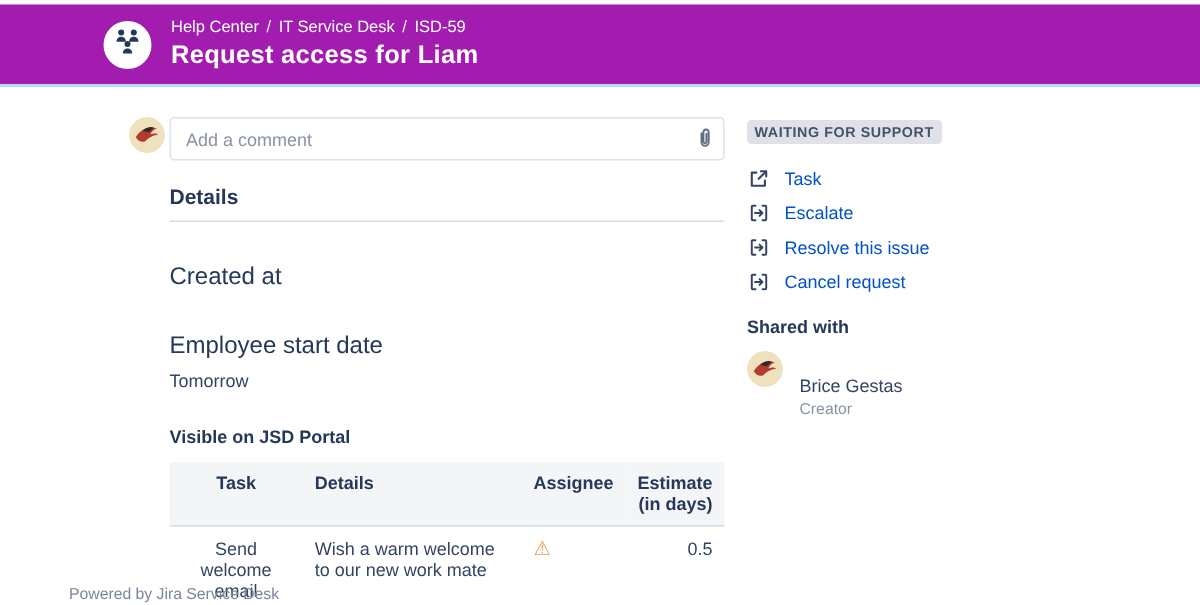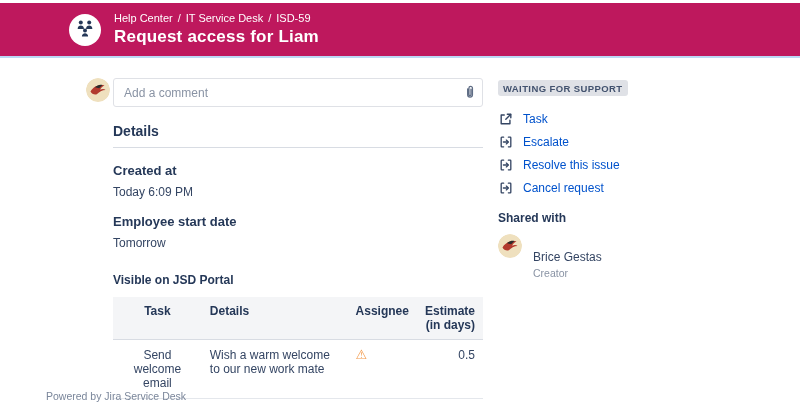--- a/index.html
+++ b/index.html
@@ -9,21 +9,21 @@
     background: #fff;
     color: #172B4D;
     position: relative;
     overflow: hidden;
   }
 
   
   .topbar {
     margin-top: 3px;
     height: 55px;
-    background: #be185d;
+    background: #a21caf;
     border-bottom: 2px solid #BBD8F4;
     display: flex;
     align-items: center;
     padding-left: 69px;
   }
   .topbar-avatar {
     width: 32px; height: 32px;
     border-radius: 50%;
     background: #fff;
     display: flex; align-items: center; justify-content: center;
@@ -53,21 +53,21 @@
     padding: 0 28px 0 10px; outline: none;
   }
   .comment-input::placeholder { color: #8993A4; }
   .clip { position: absolute; right: 8px; top: 7px; cursor: pointer; }
 
   .details-wrap { margin: 16px 0 0 27px; width: 370px; }
   .details-heading {
     font-size: 14px; font-weight: 700; color: #253858;
     padding-bottom: 8px; border-bottom: 1px solid #D8DCE3;
   }
-  .field-label { font-size: 13px; font-weight: 700; color: #253858; margin-top: 15px; }
+  .field-label { font-size: 16px; font-weight: 400; color: #253858; margin-top: 28px; }
   .field-value { font-size: 12px; color: #344563; margin-top: 7px; }
   .portal-label { font-size: 12px; font-weight: 700; color: #253858; margin-top: 23px; margin-bottom: 10px; }
 
   
   table.tasks { width: 370px; border-collapse: collapse; font-size: 12px; }
   .tasks th {
     background: #F4F5F7; text-align: left; vertical-align: top;
     font-weight: 700; color: #253858;
     padding: 7px 8px; border-bottom: 1px solid #D8DCE3;
   }
@@ -150,21 +150,20 @@
             <path d="M4 4v6.5a2.6 2.6 0 0 0 5.2 0V3.2a1.9 1.9 0 0 0-3.8 0v7a1.1 1.1 0 0 0 2.2 0V4.4"></path>
           </svg>
         </span>
       </div>
     </div>
 
     <div class="details-wrap">
       <div class="details-heading">Details</div>
 
       <div class="field-label">Created at</div>
-      <div class="field-value">Today 6:09 PM</div>
 
       <div class="field-label">Employee start date</div>
       <div class="field-value">Tomorrow</div>
 
       <div class="portal-label">Visible on JSD Portal</div>
 
       <table class="tasks">
         <thead>
           <tr>
             <th class="col-task">Task</th>

